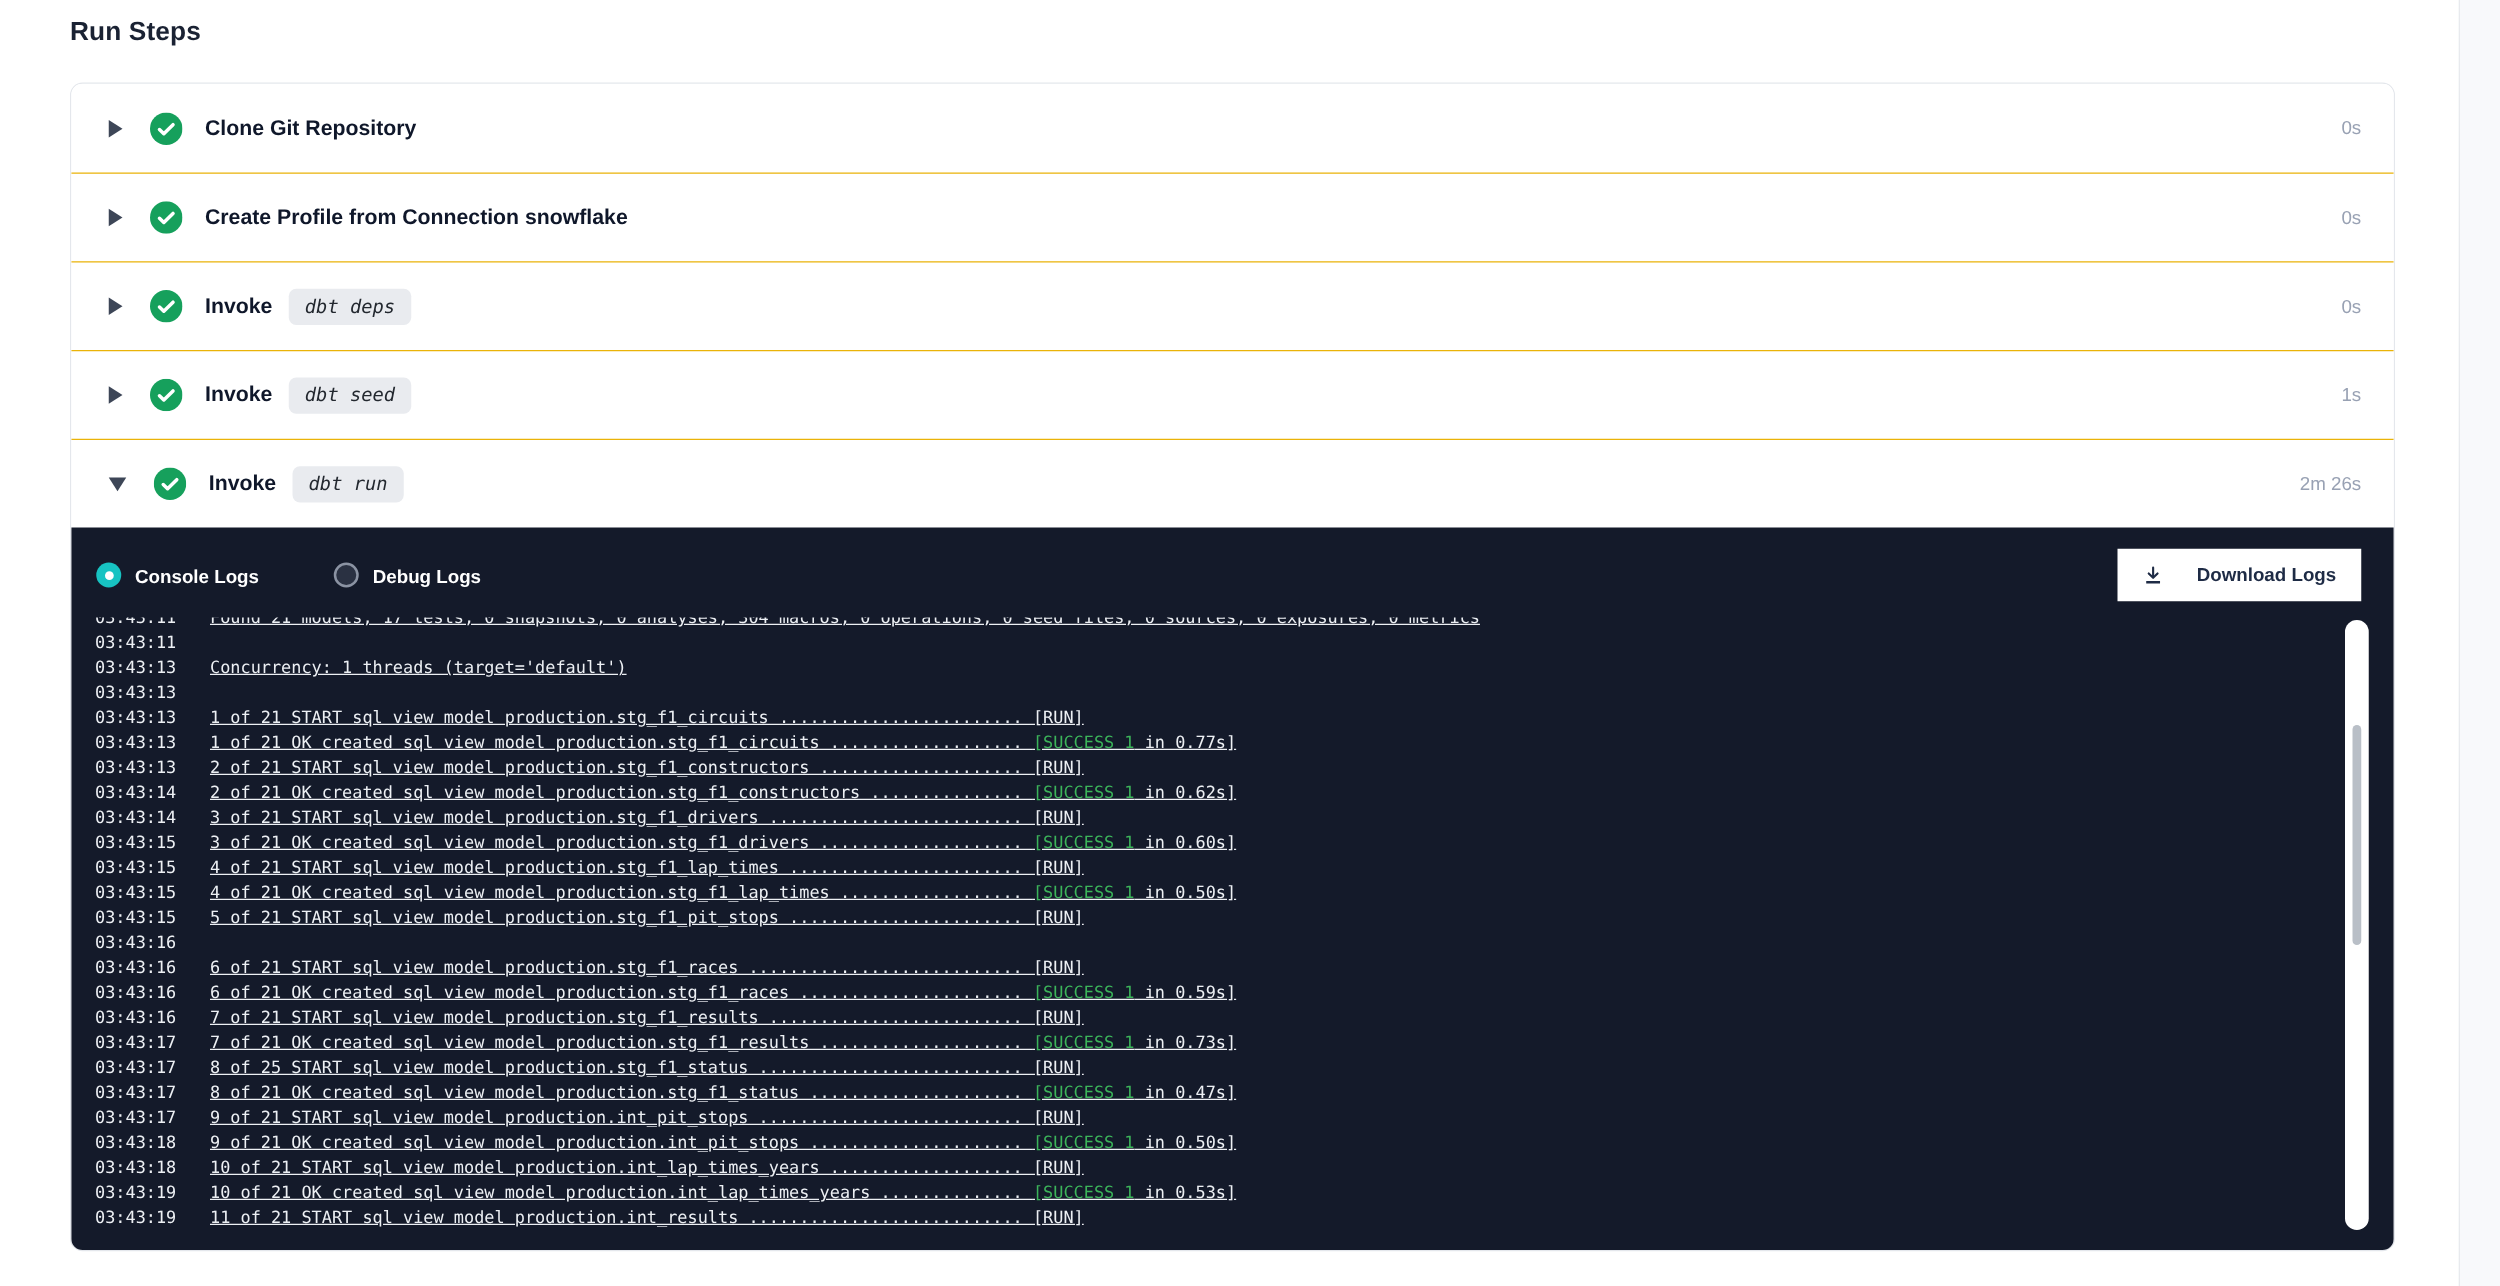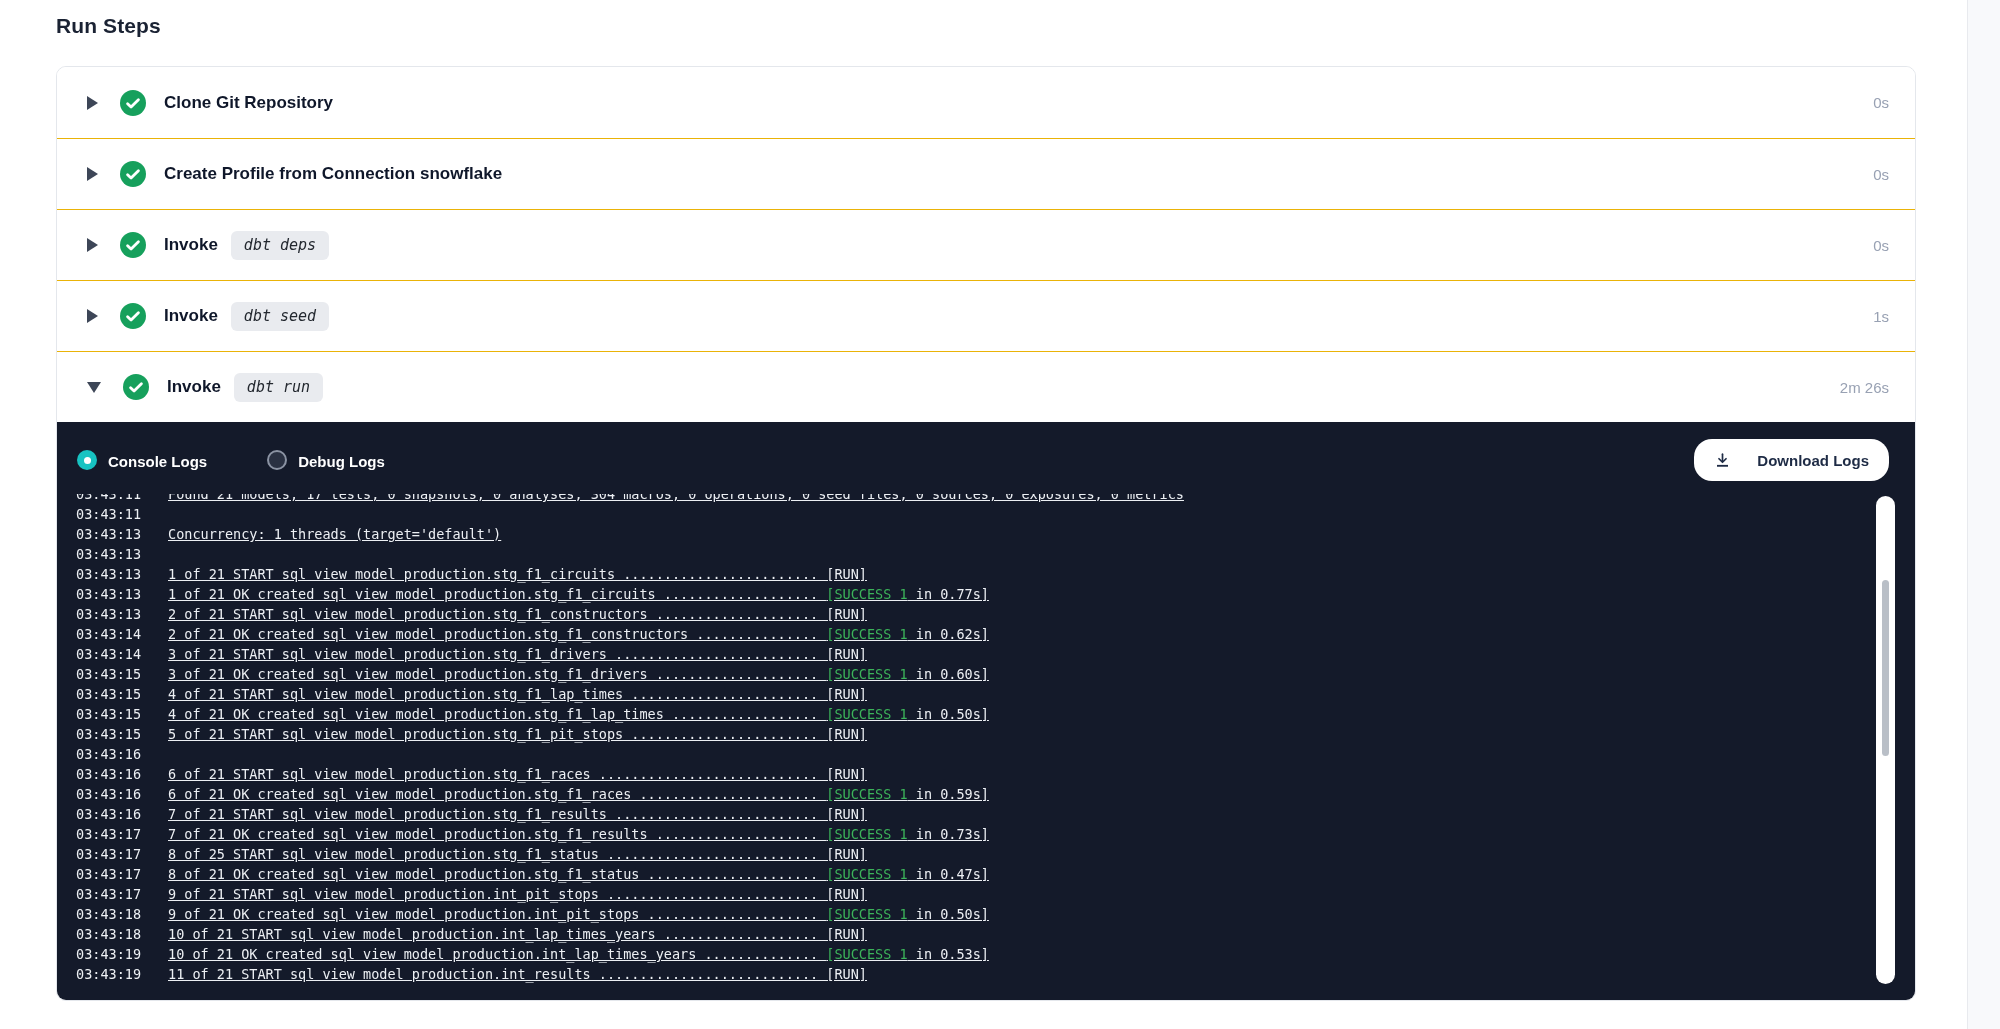--- a/index.html
+++ b/index.html
@@ -23,21 +23,21 @@
   
   .console { background:#141a2a; height:578px; display:flex; flex-direction:column; }
   .console-header { display:flex; align-items:center; padding:17px 26px 13px 20px; flex:none; }
   .radio-item { display:flex; align-items:flex-end; cursor:pointer; }
   .radio-item + .radio-item { margin-left:60px; }
   .radio { width:20px; height:20px; border-radius:50%; position:relative; flex:none; }
   .radio.selected { background:#17c3c2; }
   .radio.selected::after { content:""; position:absolute; left:6.5px; top:6.5px; width:7px; height:7px; border-radius:50%; background:#ffffff; }
   .radio.unselected { background:#2a3142; border:2.5px solid #8b93a3; }
   .radio-label { margin-left:11px; font-size:15px; font-weight:700; color:#ffffff; }
-  .download-btn { margin-left:auto; display:flex; align-items:center; gap:26px; background:#ffffff; color:#1e2b45; border:none; border-radius:18px; height:42px; padding:0 20px; font-family:"Liberation Sans", sans-serif; font-size:15px; font-weight:600; cursor:pointer; }
+  .download-btn { margin-left:auto; display:flex; align-items:center; gap:26px; background:#ffffff; color:#1e2b45; border:none; border-radius:0; height:42px; padding:0 20px; font-family:"Liberation Sans", sans-serif; font-size:15px; font-weight:600; cursor:pointer; }
   .dl-icon { display:inline-flex; }
 
   
   .log-area { position:relative; flex:1; overflow:hidden; padding:0 60px 0 19px; }
   .log-line { display:flex; line-height:20px; font-family:"DejaVu Sans Mono", monospace; font-size:13.5px; color:#edf0f4; white-space:pre; }
   .log-line.clipped { margin-top:-10px; }
   .log-time { width:66px; flex:none; }
   .log-msg { margin-left:26px;text-decoration:underline; }
   .log-green { color:#3cb45a; }
 

